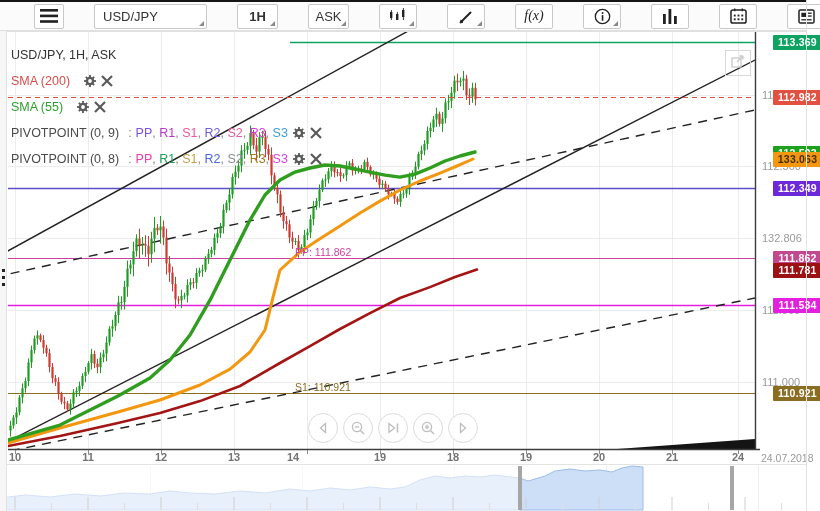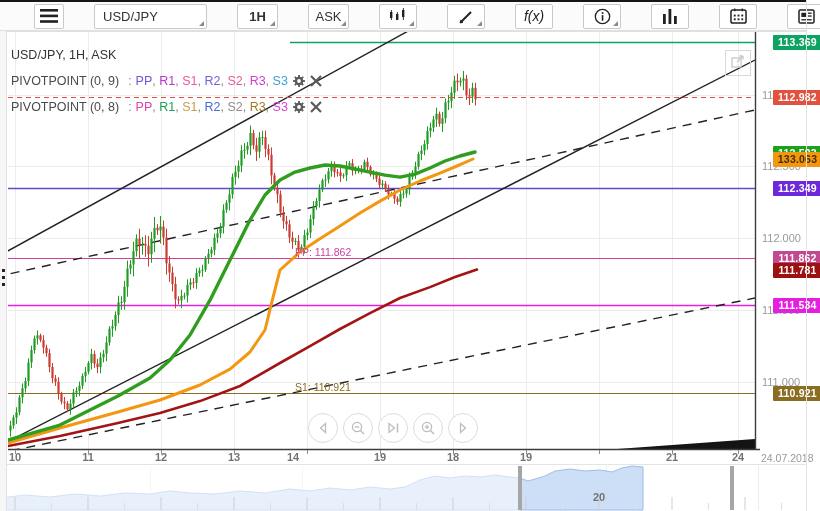--- a/index.html
+++ b/index.html
@@ -8,21 +8,21 @@
   .topline{position:absolute;left:0;top:0;width:807px;height:2px;background:#161616;}
   .right-edge{position:absolute;left:806px;top:0;width:1px;height:511px;background:#e3e3e3;}
   
   .toolbar{position:absolute;left:0;top:2px;width:807px;height:29px;background:#fbfbfb;border-bottom:1px solid #e0e0e0;display:flex;align-items:center;gap:2px;padding-left:6px;box-sizing:border-box;}
   .tbtn{position:relative;height:25px;min-width:38px;background:#fff;border:1px solid #c9c9c9;border-radius:2px;display:flex;align-items:center;justify-content:center;box-sizing:border-box;color:#222;cursor:pointer;flex:0 0 auto;margin-left:28px;}
   .tbtn svg{display:block;}
   .dd::after{content:"";position:absolute;right:2px;bottom:2px;width:0;height:0;border-left:5px solid transparent;border-bottom:5px solid #8a8a8a;}
   .tb-label{font-size:13px;color:#333;}
   .tb-bold{font-weight:bold;}
   .symbol-btn{width:113px;justify-content:flex-start;padding-left:8px;}
-  .fx{font-style:italic;font-family:Liberation Sans, sans-serif;font-size:14px;}
+  .fx{font-style:italic;font-family:Liberation Serif, serif;font-size:14px;}
   .gearbtn{border:none;background:transparent;min-width:26px;}
   
   .left-strip{position:absolute;left:0;top:31px;width:7px;height:480px;background:#f6f6f6;border-right:1px solid #e2e2e2;box-sizing:border-box;}
   .strip-dots{position:absolute;left:2px;top:238px;width:3px;}
   .strip-dots i{display:block;width:3px;height:3px;background:#222;margin-bottom:4px;}
   
   #chart-svg{position:absolute;left:0;top:0;width:820px;height:511px;}
   
   #legend{position:absolute;left:11px;top:42px;}
   .lg-row{height:26px;display:flex;align-items:center;font-size:12.5px;white-space:nowrap;}
@@ -637,20 +637,66 @@
         <i></i>
         <i></i>
       </div>
   </div>
 
   <div id="legend">
       <div class="lg-row">
         <span style="color:#333">USD/JPY, 1H, ASK</span>
       </div>
       <div class="lg-row">
+        <span class="nm" style="color:#d84b4b">SMA (200)</span>
+        <span class="lg-ico">
+          <svg width="14" height="14" viewBox="0 0 20 20">
+            <g stroke="#5a5a5a" stroke-width="2.6">
+              <line x1="10" y1="1.5" x2="10" y2="18.5"></line>
+              <line x1="1.5" y1="10" x2="18.5" y2="10"></line>
+              <line x1="4" y1="4" x2="16" y2="16"></line>
+              <line x1="16" y1="4" x2="4" y2="16"></line>
+            </g>
+            <circle cx="10" cy="10" r="6.2" fill="#5a5a5a"></circle>
+            <circle cx="10" cy="10" r="2.7" fill="#fff"></circle>
+          </svg>
+        </span>
+        <span class="lg-ico">
+          <svg width="12" height="12" viewBox="0 0 12 12">
+            <g stroke="#5a5a5a" stroke-width="2.2">
+              <line x1="1" y1="1" x2="11" y2="11"></line>
+              <line x1="11" y1="1" x2="1" y2="11"></line>
+            </g>
+          </svg>
+        </span>
+      </div>
+      <div class="lg-row">
+        <span class="nm" style="color:#2ba32b">SMA (55)</span>
+        <span class="lg-ico">
+          <svg width="14" height="14" viewBox="0 0 20 20">
+            <g stroke="#5a5a5a" stroke-width="2.6">
+              <line x1="10" y1="1.5" x2="10" y2="18.5"></line>
+              <line x1="1.5" y1="10" x2="18.5" y2="10"></line>
+              <line x1="4" y1="4" x2="16" y2="16"></line>
+              <line x1="16" y1="4" x2="4" y2="16"></line>
+            </g>
+            <circle cx="10" cy="10" r="6.2" fill="#5a5a5a"></circle>
+            <circle cx="10" cy="10" r="2.7" fill="#fff"></circle>
+          </svg>
+        </span>
+        <span class="lg-ico">
+          <svg width="12" height="12" viewBox="0 0 12 12">
+            <g stroke="#5a5a5a" stroke-width="2.2">
+              <line x1="1" y1="1" x2="11" y2="11"></line>
+              <line x1="11" y1="1" x2="1" y2="11"></line>
+            </g>
+          </svg>
+        </span>
+      </div>
+      <div class="lg-row">
         <span class="nm" style="color:#4a4a4a">PIVOTPOINT (0, 9)</span>
         <span class="lg-sep" style="margin-right:4px">:</span>
         <span style="color:#7b52d6">PP</span>
         <span class="lg-sep">,&nbsp;</span>
         <span style="color:#bb35cf">R1</span>
         <span class="lg-sep">,&nbsp;</span>
         <span style="color:#f0569e">S1</span>
         <span class="lg-sep">,&nbsp;</span>
         <span style="color:#6e5ee0">R2</span>
         <span class="lg-sep">,&nbsp;</span>
@@ -715,21 +761,21 @@
               <line x1="11" y1="1" x2="1" y2="11"></line>
             </g>
           </svg>
         </span>
       </div>
     </div>
 
   <div id="axis-layer">
       <div class="axis-tick" style="top: 89px;">113.000</div>
       <div class="axis-tick" style="top: 160px;">112.500</div>
-      <div class="axis-tick" style="top: 232px;">112.000</div>
+      <div class="axis-tick" style="top: 232px;">132.806</div>
       <div class="axis-tick" style="top: 304px;">111.500</div>
       <div class="axis-tick" style="top: 376px;">111.000</div>
       <div class="badge" style="top: 34.5px; background: rgb(13, 164, 99); color: rgb(255, 255, 255);">113.369</div>
       <div class="badge" style="top: 89.5px; background: rgb(226, 80, 63); color: rgb(255, 255, 255);">112.982</div>
       <div class="badge" style="top: 145.5px; background: rgb(28, 161, 28); color: rgb(255, 255, 255);">112.593</div>
       <div class="badge" style="top: 151.5px; background: rgb(242, 151, 15); color: rgb(69, 47, 0);">133.063</div>
       <div class="badge" style="top: 180.5px; background: #6d28d9; color: rgb(255, 255, 255);">112.349</div>
       <div class="badge" style="top: 250.5px; background: rgb(194, 72, 143); color: rgb(255, 255, 255);">111.862</div>
       <div class="badge" style="top: 262.5px; background: rgb(156, 17, 17); color: rgb(255, 255, 255);">111.781</div>
       <div class="badge" style="top: 297.5px; background: rgb(229, 31, 223); color: rgb(255, 255, 255);">111.534</div>
@@ -738,21 +784,21 @@
 
   <div id="time-layer">
       <div class="tlabel" style="left: 15px;">10</div>
       <div class="tlabel" style="left: 88px;">11</div>
       <div class="tlabel" style="left: 161px;">12</div>
       <div class="tlabel" style="left: 234px;">13</div>
       <div class="tlabel" style="left: 293px;">14</div>
       <div class="tlabel" style="left: 380px;">19</div>
       <div class="tlabel" style="left: 453px;">18</div>
       <div class="tlabel" style="left: 526px;">19</div>
-      <div class="tlabel" style="left: 599px; margin-top: 40px;">20</div>
+      <div class="tlabel" style="left: 599px;">20</div>
       <div class="tlabel" style="left: 672px;">21</div>
       <div class="tlabel" style="left: 738px;">24</div>
     </div>
   <div class="date-label">24.07.2018</div>
 
   <div class="zoomctl">
     <div class="zbtn">
         <svg width="12" height="12" viewBox="0 0 12 12">
           <path d="M8.5 1.5 L3.5 6 L8.5 10.5 Z" fill="none" stroke="#bdbdbd" stroke-width="1.3"></path>
         </svg>

